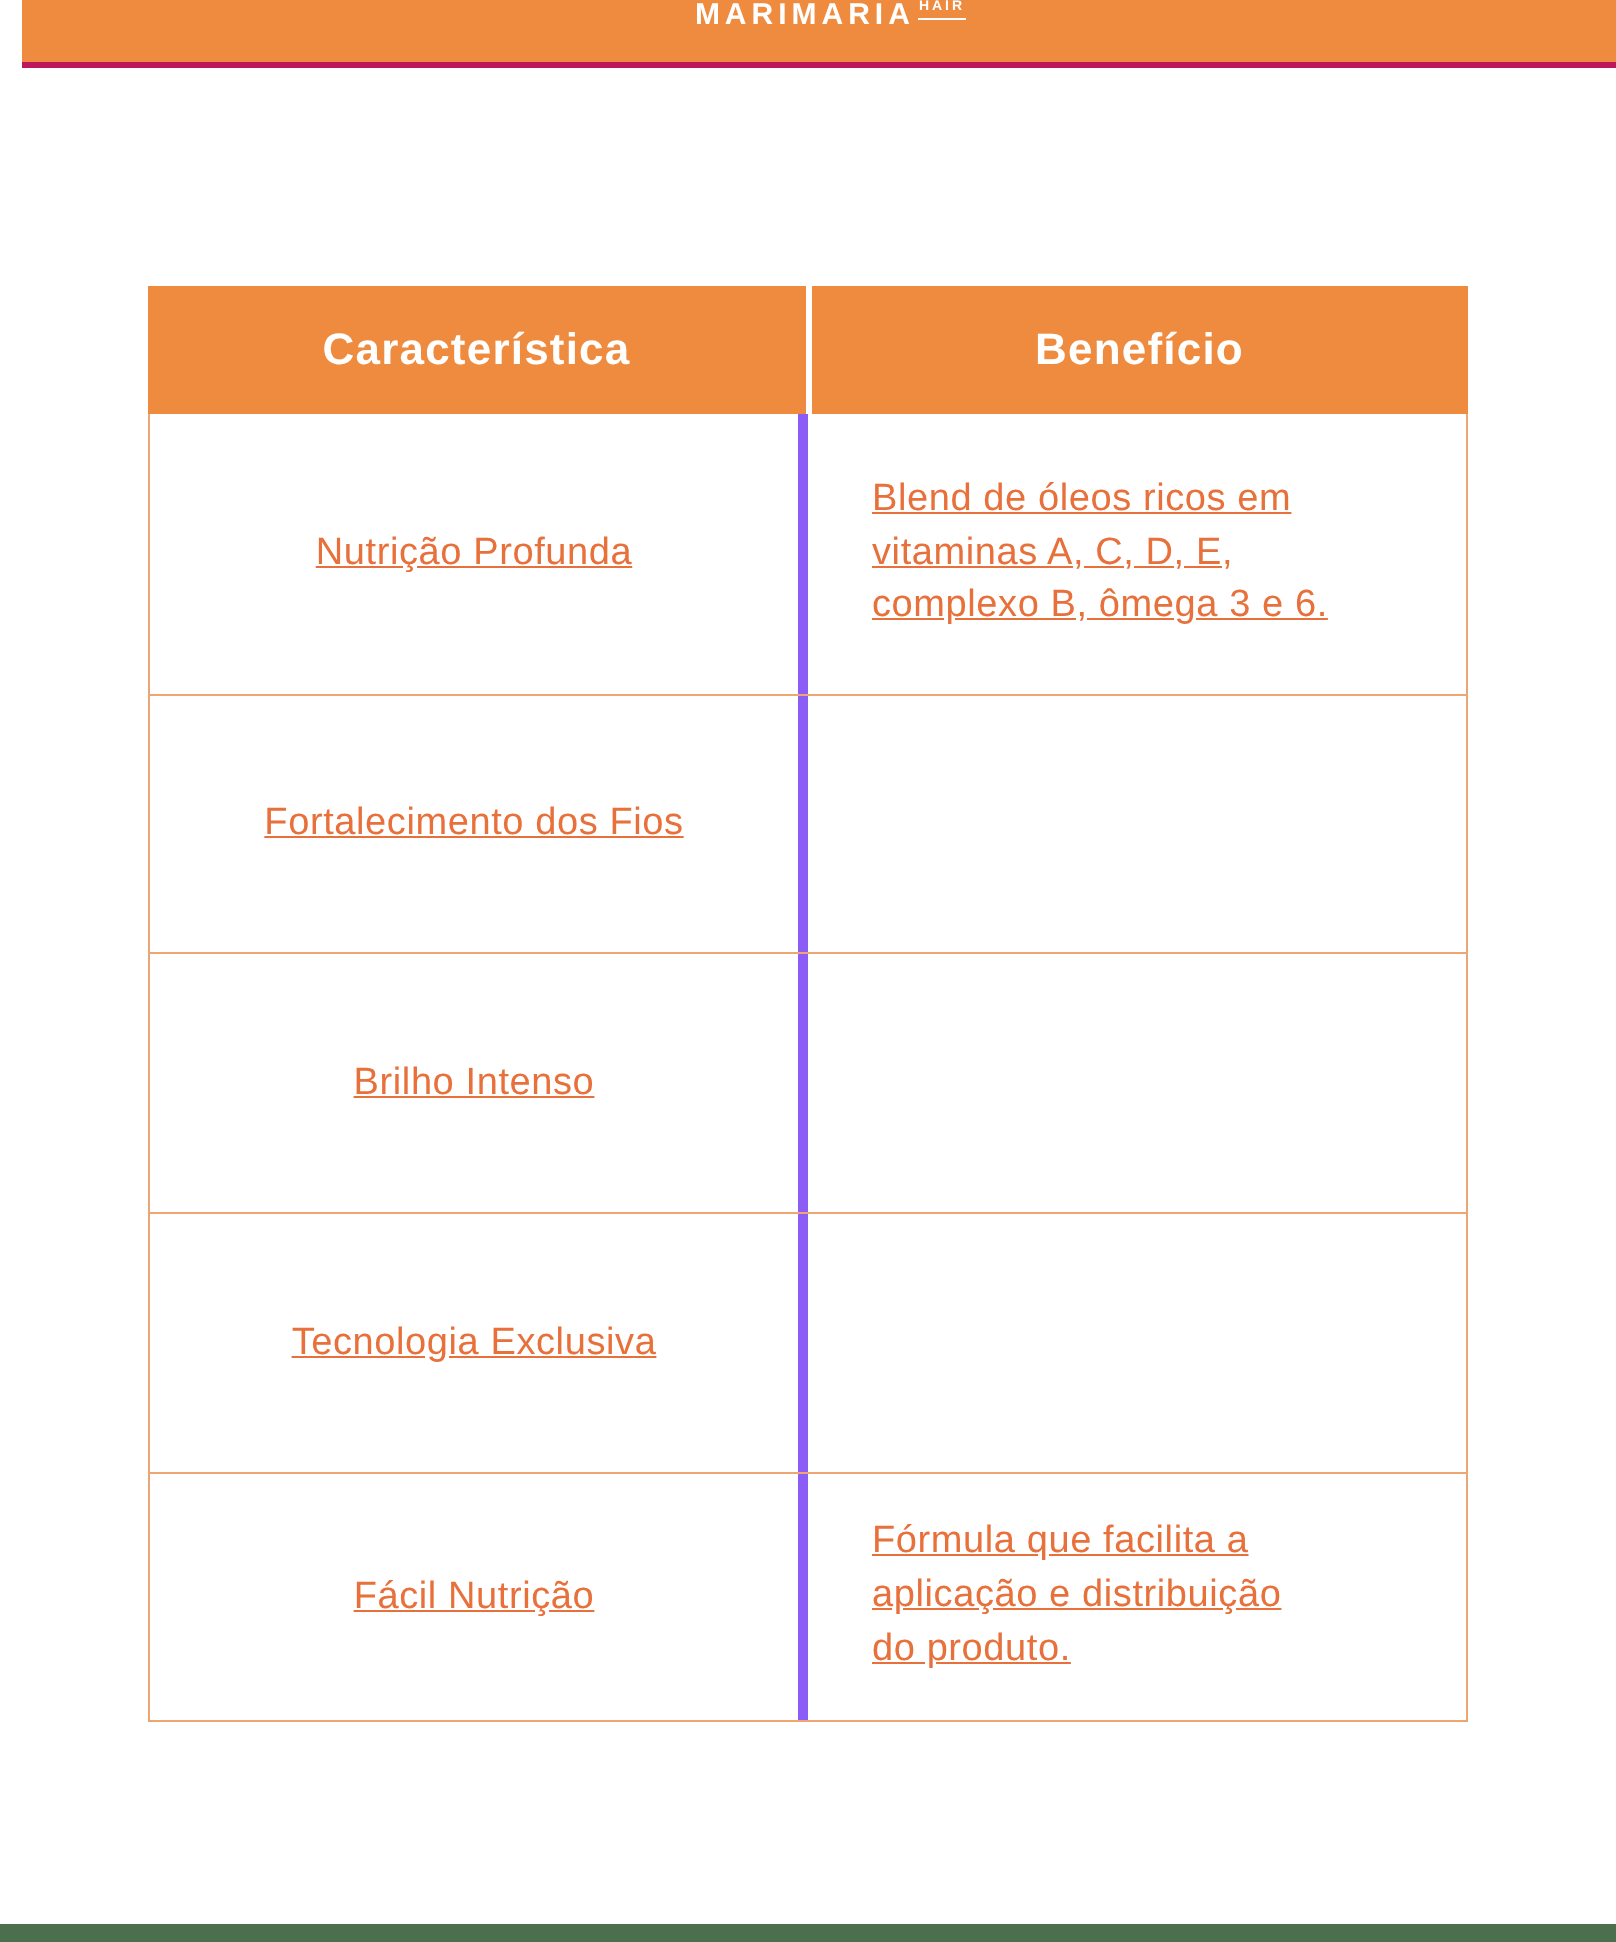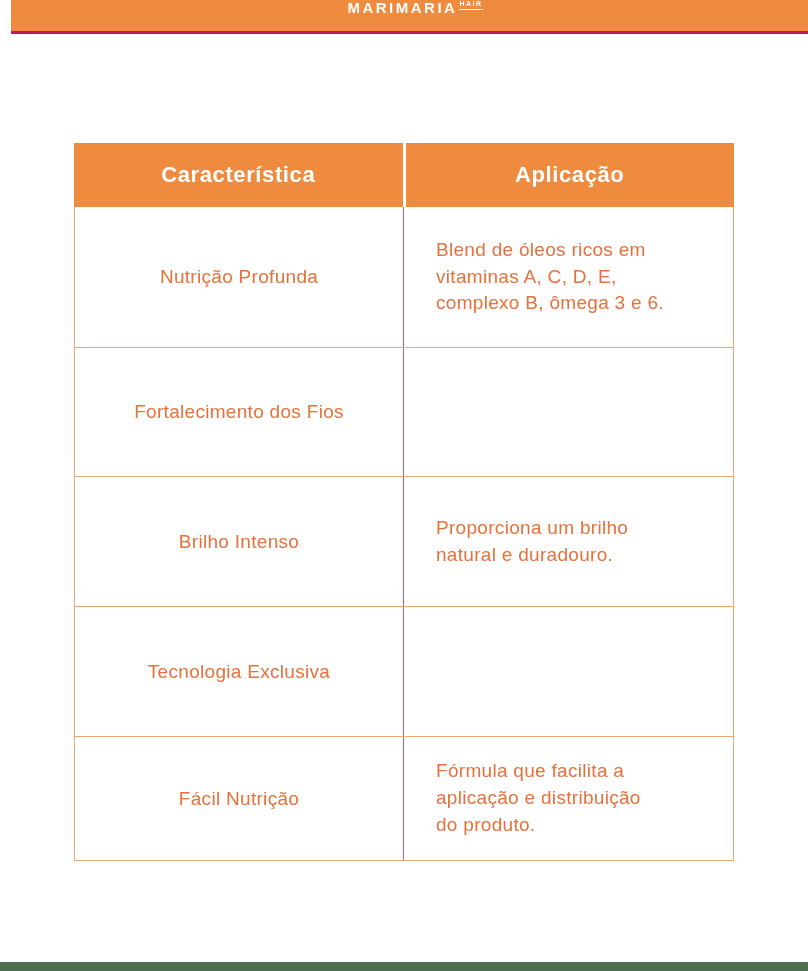--- a/index.html
+++ b/index.html
@@ -44,23 +44,23 @@
     border: 1px solid #EDA671; border-top: none;
     background: #ffffff;
   }
   .tr { display: flex; border-bottom: 1px solid #EDA671; }
   .tr:last-child { border-bottom: none; }
   .tr:nth-child(1) { height: 141px; }
   .tr:nth-child(2) { height: 129px; }
   .tr:nth-child(3) { height: 130px; }
   .tr:nth-child(4) { height: 130px; }
   .tr:nth-child(5) { height: 123px; }
-  .td { width: 50%; }
+  .td { width: 50%; text-decoration: underline; }
   .feature {
-    border-right: 1px solid #8b5cf6;
+    border-right: 5px solid #8b5cf6;
     display: flex; align-items: center; justify-content: center;
     text-align: center;
     color: #E7703B; font-size: 19px; letter-spacing: 0.3px;
   }
   .benefit {
     display: flex; align-items: center;
     padding-left: 32px; padding-right: 8px;
     color: #E7703B; font-size: 19px; letter-spacing: 0.3px;
     line-height: 1.42;
     white-space: pre-line;
@@ -79,36 +79,34 @@
 <header class="topbar">
   <div class="logo">
     <span class="logo-main">MARIMARIA</span>
     <span class="logo-sub">HAIR</span>
   </div>
 </header>
 
 <main class="table">
   <div class="thead">
     <div class="th">Característica</div>
-    <div class="th">Aplicação</div>
+    <div class="th">Benefício</div>
   </div>
   <div class="tbody">
     <div class="tr">
       <div class="td feature">Nutrição Profunda</div>
       <div class="td benefit">Blend de óleos ricos em
 vitaminas A, C, D, E,
 complexo B, ômega 3 e 6.</div>
     </div>
     <div class="tr">
       <div class="td feature">Fortalecimento dos Fios</div>
     </div>
     <div class="tr">
       <div class="td feature">Brilho Intenso</div>
-      <div class="td benefit">Proporciona um brilho
-natural e duradouro.</div>
     </div>
     <div class="tr">
       <div class="td feature">Tecnologia Exclusiva</div>
     </div>
     <div class="tr">
       <div class="td feature">Fácil Nutrição</div>
       <div class="td benefit">Fórmula que facilita a
 aplicação e distribuição
 do produto.</div>
     </div>

